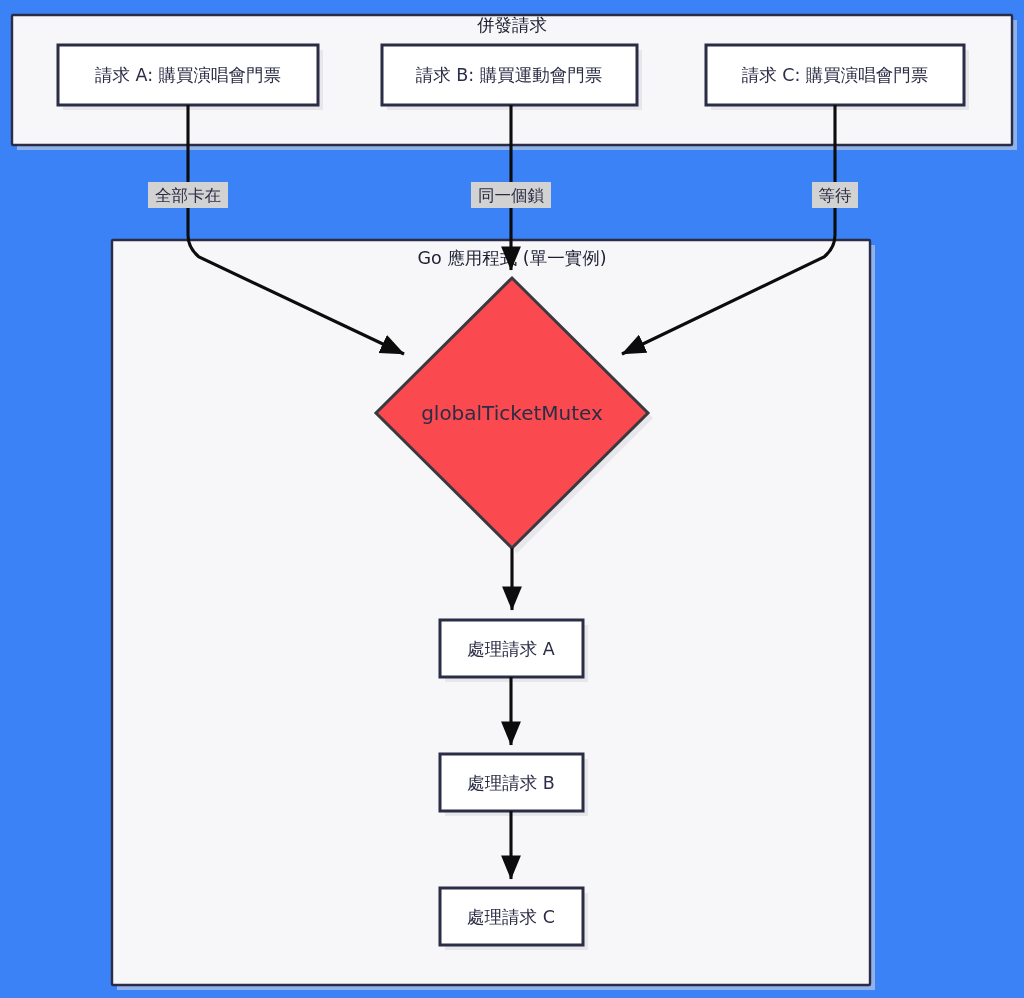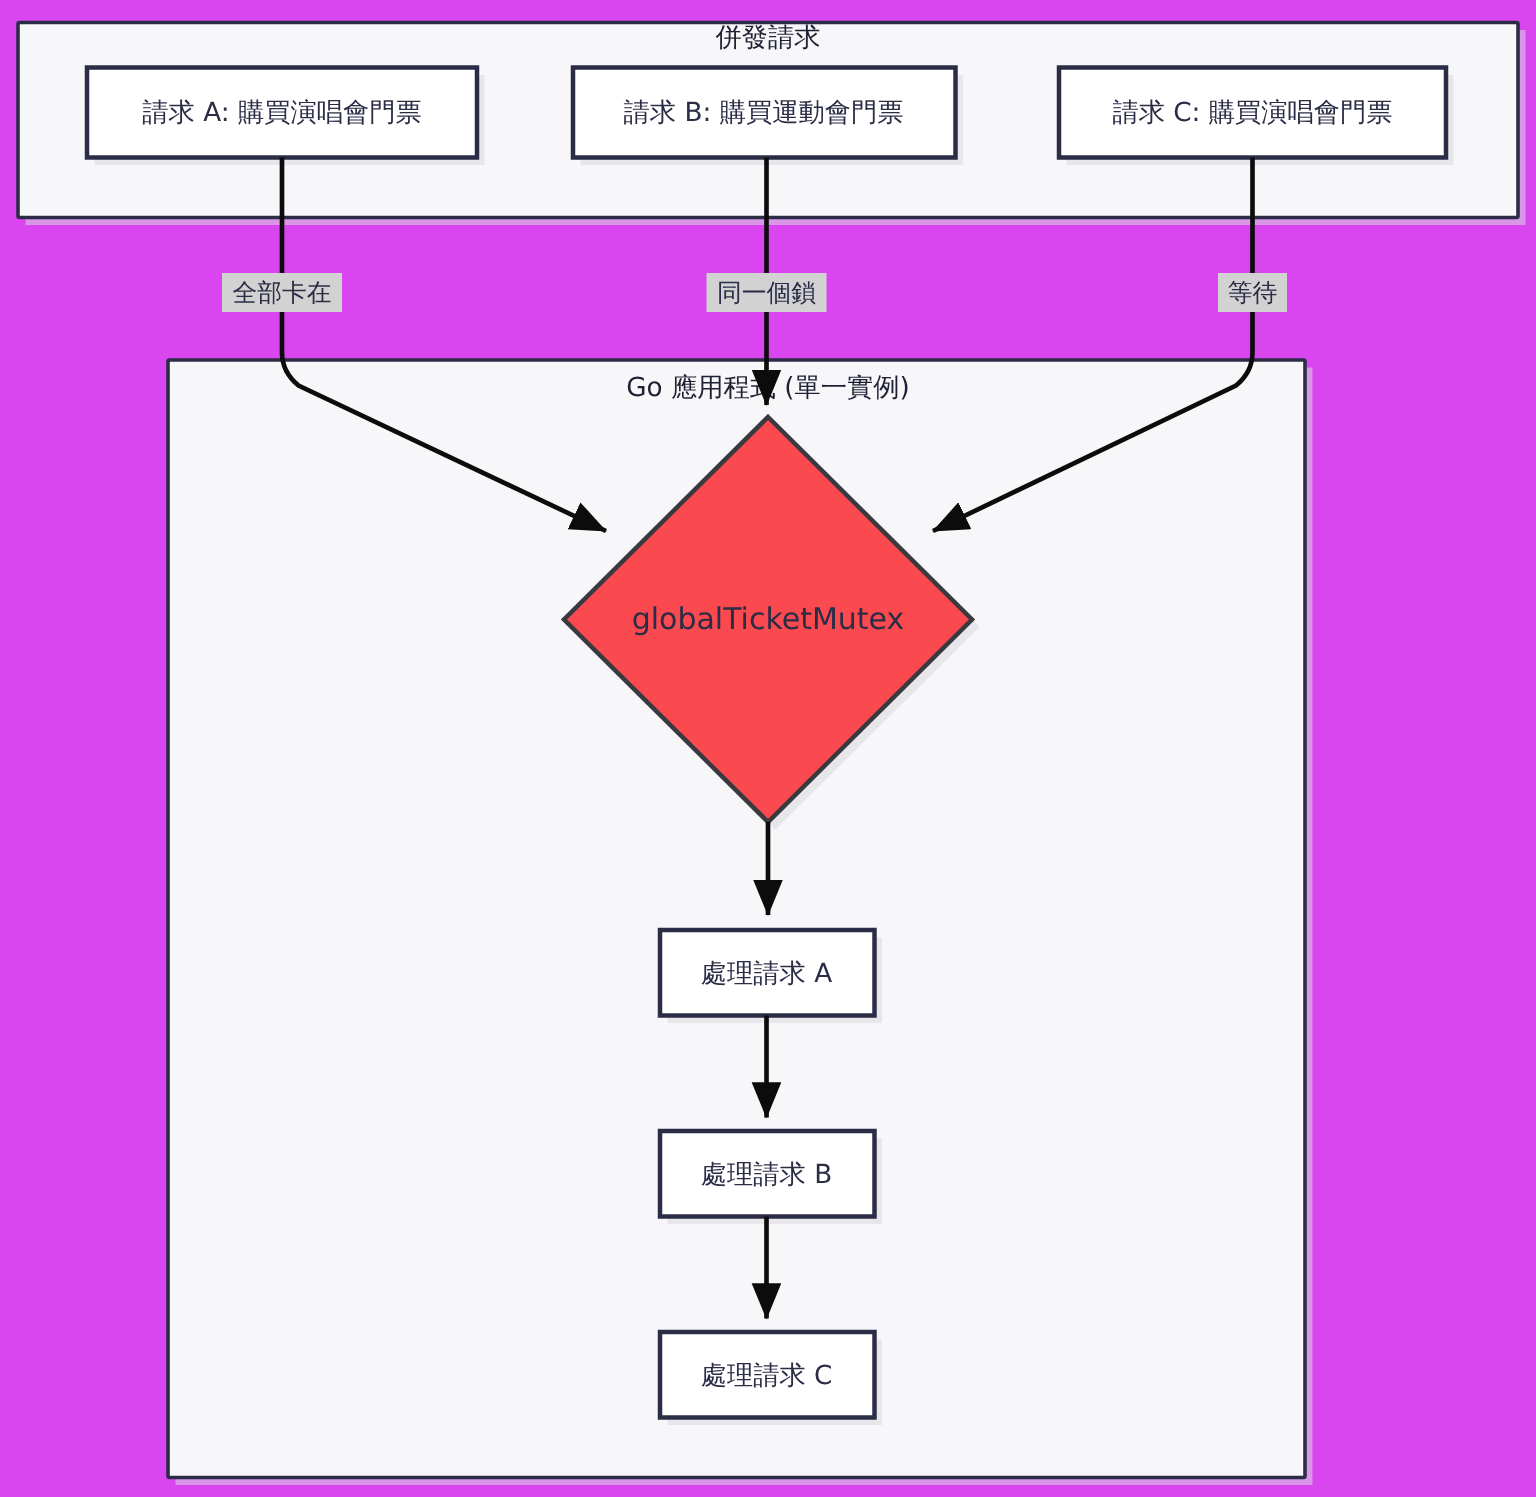--- a/index.html
+++ b/index.html
@@ -7,21 +7,21 @@
     padding: 0;
     background: #ffffff;
   }
   body {
     font-family: "DejaVu Sans", "Liberation Sans", sans-serif;
   }
   #stage {
     position: relative;
     width: 1024px;
     height: 998px;
-    background: #d946ef;
+    background: #3b82f6;
     overflow: hidden;
   }
   svg#diagram {
     position: absolute;
     left: 0;
     top: 0;
     width: 1024px;
     height: 998px;
   }
   .cluster-rect {

